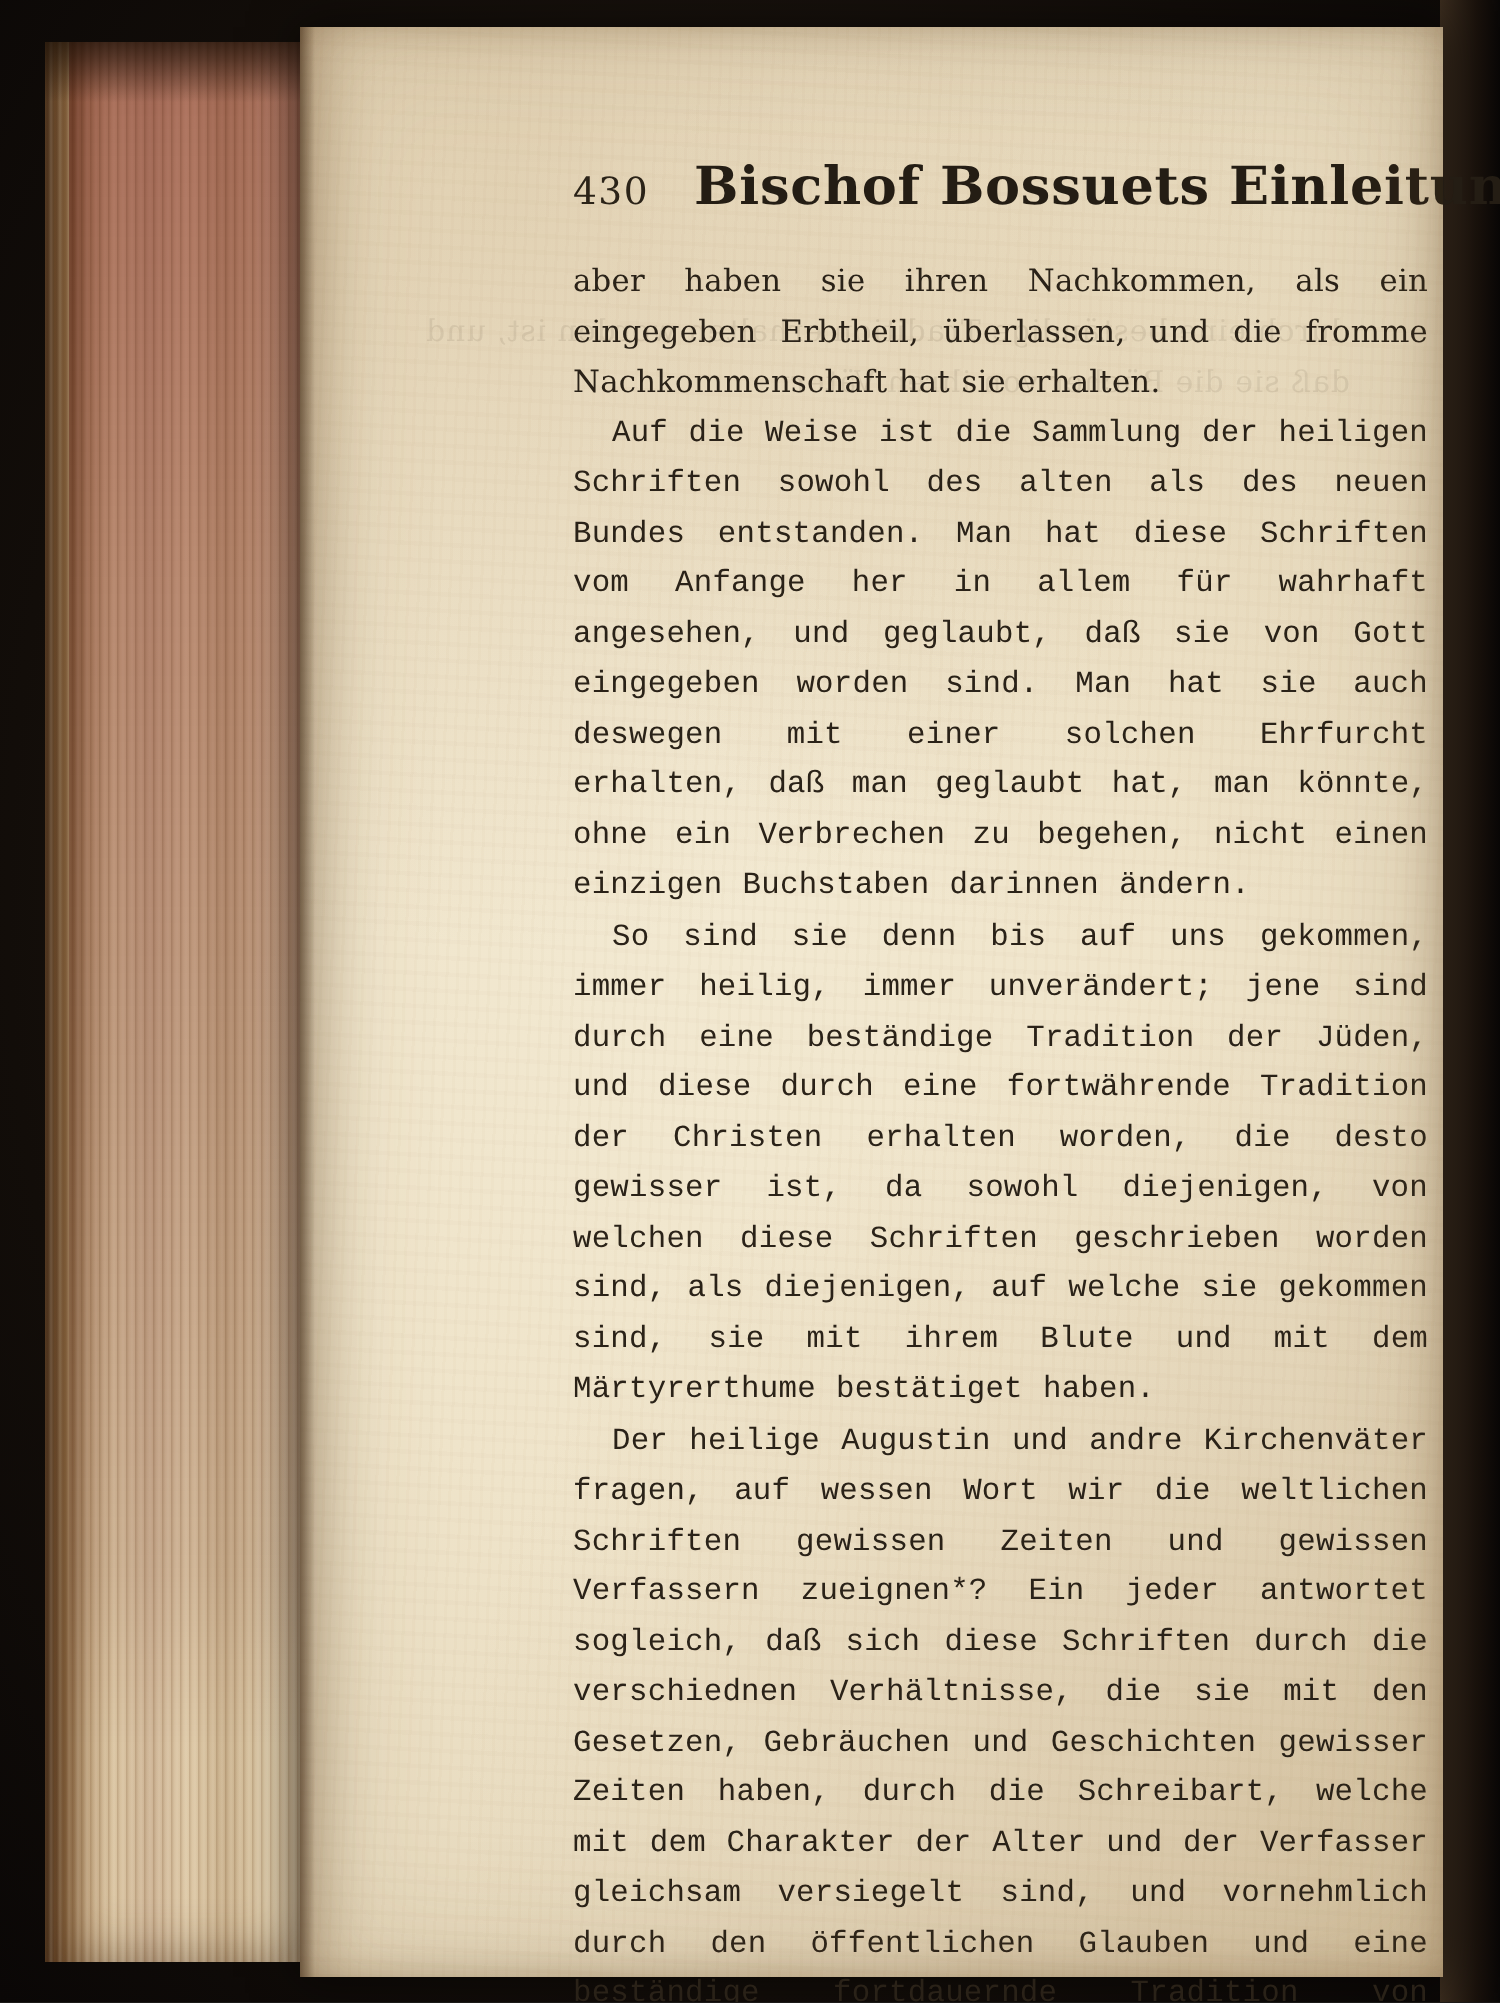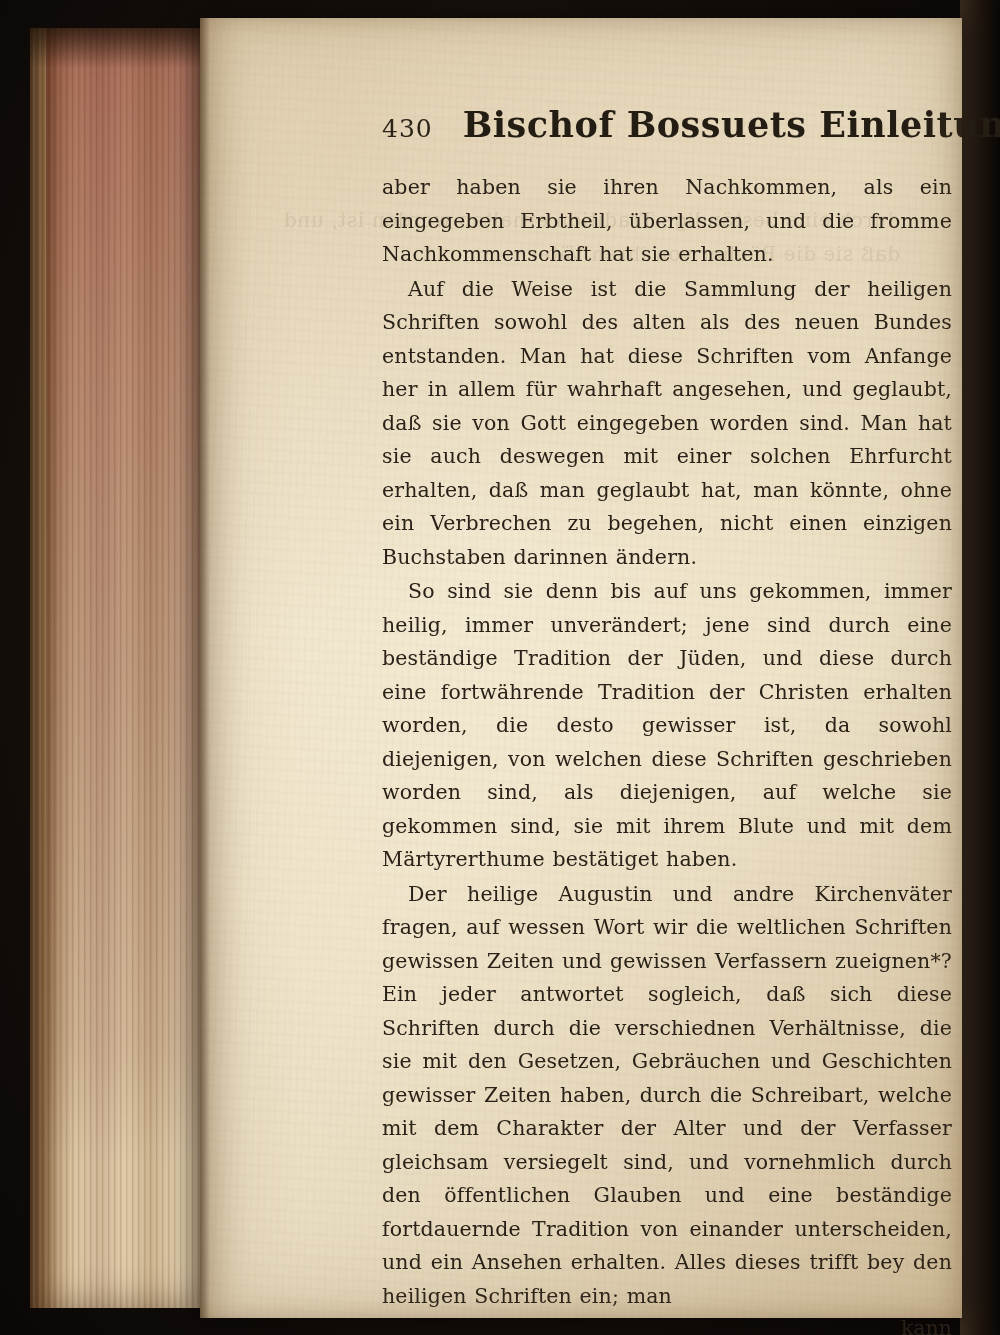--- a/index.html
+++ b/index.html
@@ -166,21 +166,21 @@
     margin: 0 0 1px 0;
     font-family: "DejaVu Serif", serif;
     font-size: 20.5px;
     line-height: 33.5px;
     color: #2a2218;
     text-align: justify;
     text-justify: inter-word;
     letter-spacing: .15px;
     word-spacing: 1px;
   }
-  .body p.indent { text-indent: 26px; }
+  .body p.indent { text-indent: 26px; font-family: Liberation Mono, monospace; }
 
   .tail {
     text-align: right;
     font-family: "DejaVu Serif", serif;
     font-size: 20.5px;
     line-height: 33px;
     color: #2a2218;
     margin-top: -2px;
   }
 

